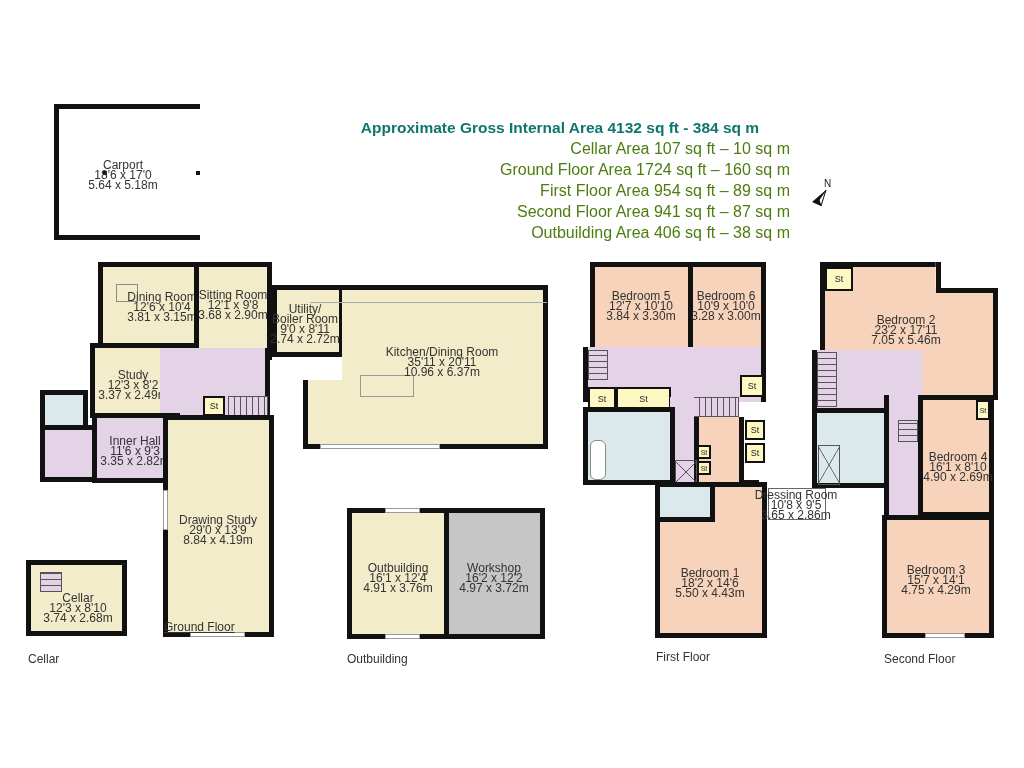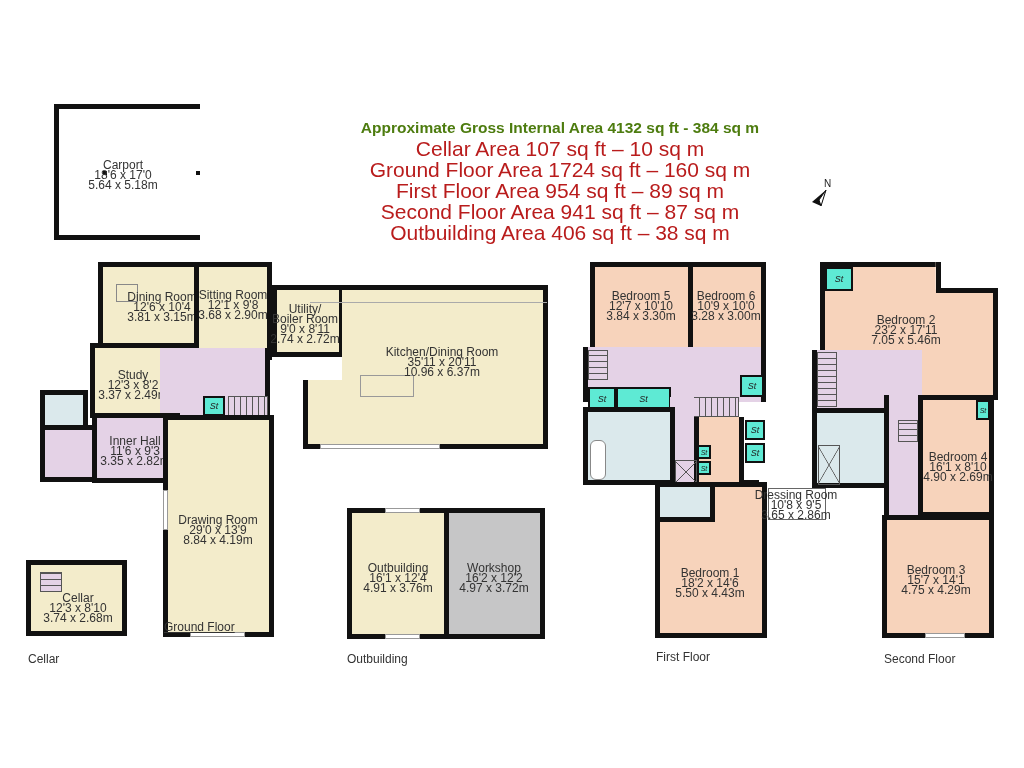--- a/index.html
+++ b/index.html
@@ -5,26 +5,26 @@
   html,body{margin:0;padding:0;background:#ffffff;}
   body{width:1024px;height:768px;position:relative;overflow:hidden;font-family:"Liberation Sans",sans-serif;color:#222;}
   .abs{position:absolute;}
   .wall{position:absolute;background:#111;}
   .room{position:absolute;box-sizing:border-box;border:5px solid #111;}
   .yellow{background:#f3eccb;}
   .purple{background:#e4d2e6;}
   .peach{background:#f7d3bb;}
   .blue{background:#dbe9ec;}
   .grey{background:#c6c6c7;}
-  .st{position:absolute;background:#5eead4;border:2px solid #111;box-sizing:border-box;font-size:9px;display:flex;align-items:center;justify-content:center;font-style:italic;}
+  .st{position:absolute;background:#fef9c3;border:2px solid #111;box-sizing:border-box;font-size:9px;display:flex;align-items:center;justify-content:center;}
   .label{position:absolute;text-align:center;font-size:12px;line-height:10px;color:#333;white-space:nowrap;transform:translateX(-50%);}
   .label span{display:block;}
   .title-block{position:absolute;left:330px;top:118px;width:460px;text-align:center;}
-  .title-main{font-weight:bold;font-size:15.5px;line-height:20px;color:#4d7c0f;}
-  .title-line{font-size:21px;line-height:21px;color:#b91c1c;}
+  .title-main{font-weight:bold;font-size:15.5px;line-height:20px;color:#0f766e;}
+  .title-line{font-size:16px;line-height:21px;color:#4d7c0f;text-align:right;}
   .floor-label{position:absolute;font-size:12px;color:#333;}
   .win{position:absolute;background:#fff;border:1px solid #999;box-sizing:border-box;}
   .stairs{position:absolute;background:repeating-linear-gradient(90deg,#e4d2e6 0 5px,#555 5px 6px);border:1px solid #555;box-sizing:border-box;}
   .stairs-v{position:absolute;background:repeating-linear-gradient(0deg,#e4d2e6 0 5px,#555 5px 6px);border:1px solid #555;box-sizing:border-box;}
 </style>
 </head>
 <body>
 
 <div class="title-block">
   <div class="title-main">Approximate Gross Internal Area 4132 sq ft - 384 sq m</div>
@@ -91,21 +91,21 @@
   <div class="label" style="left:135px;top:436px;">
     <span>Inner Hall</span>
       <span>11'6 x 9'3</span>
       <span>3.35 x 2.82m</span>
   </div>
 
   <div class="room yellow" style="left:163px;top:415px;width:111px;height:222px;"></div>
   <div class="win" style="left:163px;top:490px;width:5px;height:40px;"></div>
   <div class="win" style="left:190px;top:632px;width:55px;height:5px;"></div>
   <div class="label" style="left:218px;top:515px;">
-    <span>Drawing Room</span>
+    <span>Drawing Study</span>
       <span>29'0 x 13'9</span>
       <span>8.84 x 4.19m</span>
   </div>
 
   <div class="room yellow" style="left:272px;top:285px;width:72px;height:72px;"></div>
   <div class="label" style="left:305px;top:304px;">
     <span>Utility/</span>
       <span>Boiler Room</span>
       <span>9'0 x 8'11</span>
       <span>2.74 x 2.72m</span>

